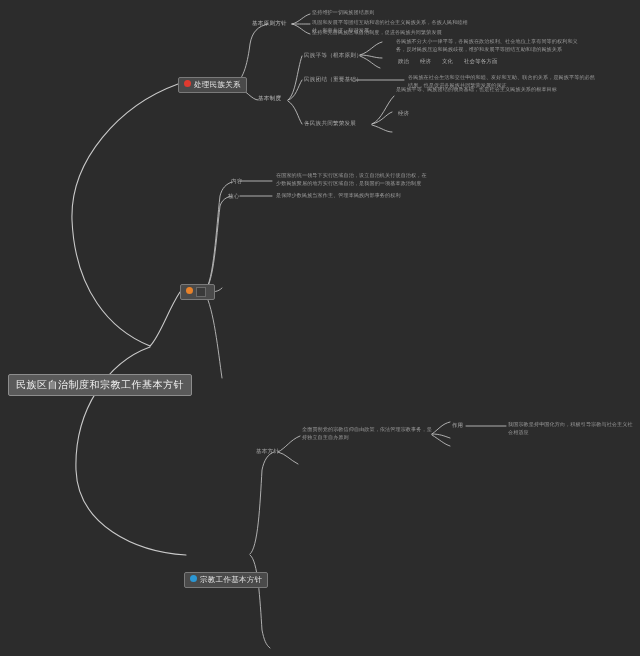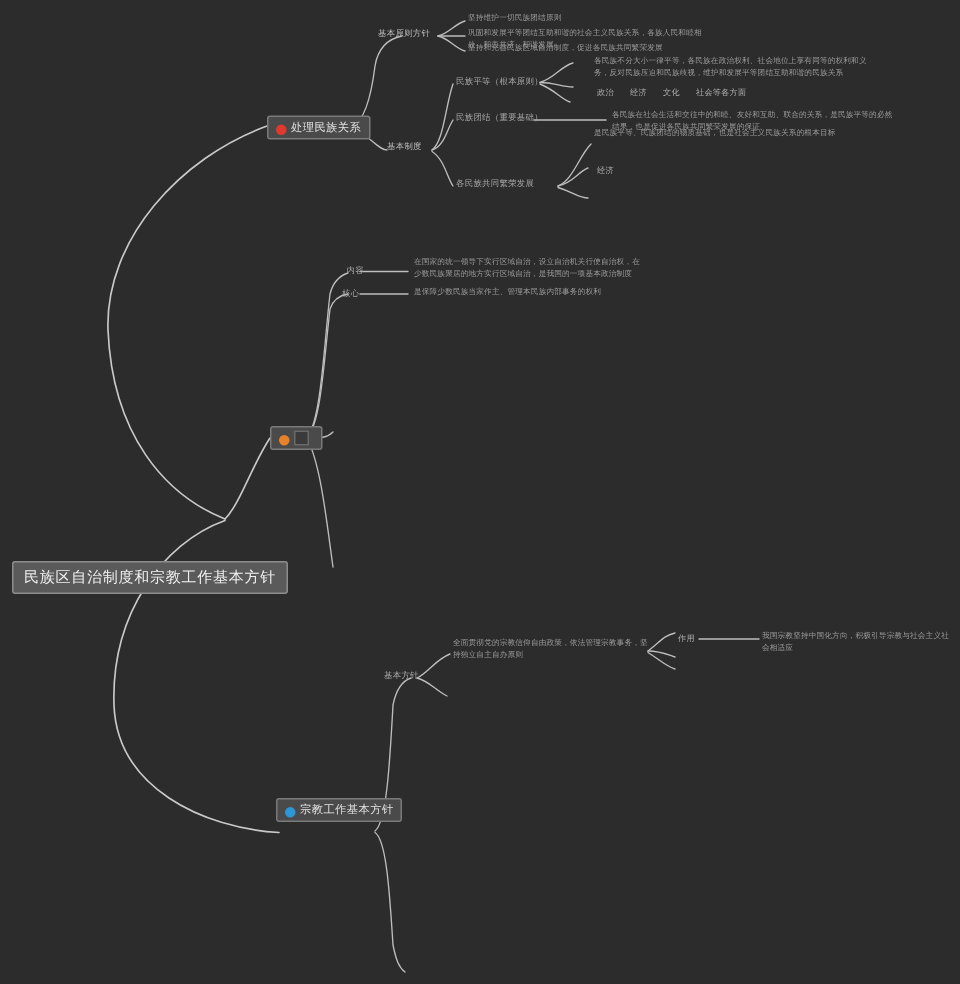--- a/index.html
+++ b/index.html
@@ -29,21 +29,21 @@
     margin-top:36px;
   }
 
   .topic{
     background:#4a4a4a;
     border:1px solid #7a7a7a;
     border-radius:2px;
     padding:2px 5px;
     color:#e2e2e2;
     font-size:7.5px;
-    display:flex;align-items:flex-end;gap:3px;
+    display:flex;align-items:flex-start;gap:3px;
     letter-spacing:.3px;
   }
   .dot{width:7px;height:7px;border-radius:50%;display:inline-block;flex:none;}
   .dot.red{background:#e03a2f;}
   .dot.orange{background:#e8822a;}
   .dot.blue{background:#2b97d4;}
   .mini{
     width:8px;height:8px;background:#3a3a3a;border:1px solid #6a6a6a;
     display:inline-block;flex:none;
   }
@@ -157,21 +157,21 @@
     <span class="mini"></span>
     <span></span>
   </div>
 
   <div class="node sub" style="left:231px;top:177px;">内容</div>
   <div class="node leafbox" style="left:276px;top:172px;width:152px;">在国家的统一领导下实行区域自治，设立自治机关行使自治权，在少数民族聚居的地方实行区域自治，是我国的一项基本政治制度</div>
 
   <div class="node sub" style="left:228px;top:192px;">核心</div>
   <div class="node leafbox" style="left:276px;top:192px;width:140px;">是保障少数民族当家作主、管理本民族内部事务的权利</div>
 
-  <div class="node topic" style="left:184px;top:532px;">
+  <div class="node topic" style="left:184px;top:572px;">
     <span class="dot blue"></span>
     <span>宗教工作基本方针</span>
   </div>
 
   <div class="node sub" style="left:256px;top:447px;">基本方针</div>
 
   <div class="node leafbox" style="left:302px;top:426px;width:130px;">全面贯彻党的宗教信仰自由政策，依法管理宗教事务，坚持独立自主自办原则</div>
 
   <div class="node tag" style="left:452px;top:422px;">作用</div>
   <div class="node leafbox" style="left:508px;top:421px;width:126px;">我国宗教坚持中国化方向，积极引导宗教与社会主义社会相适应</div>

